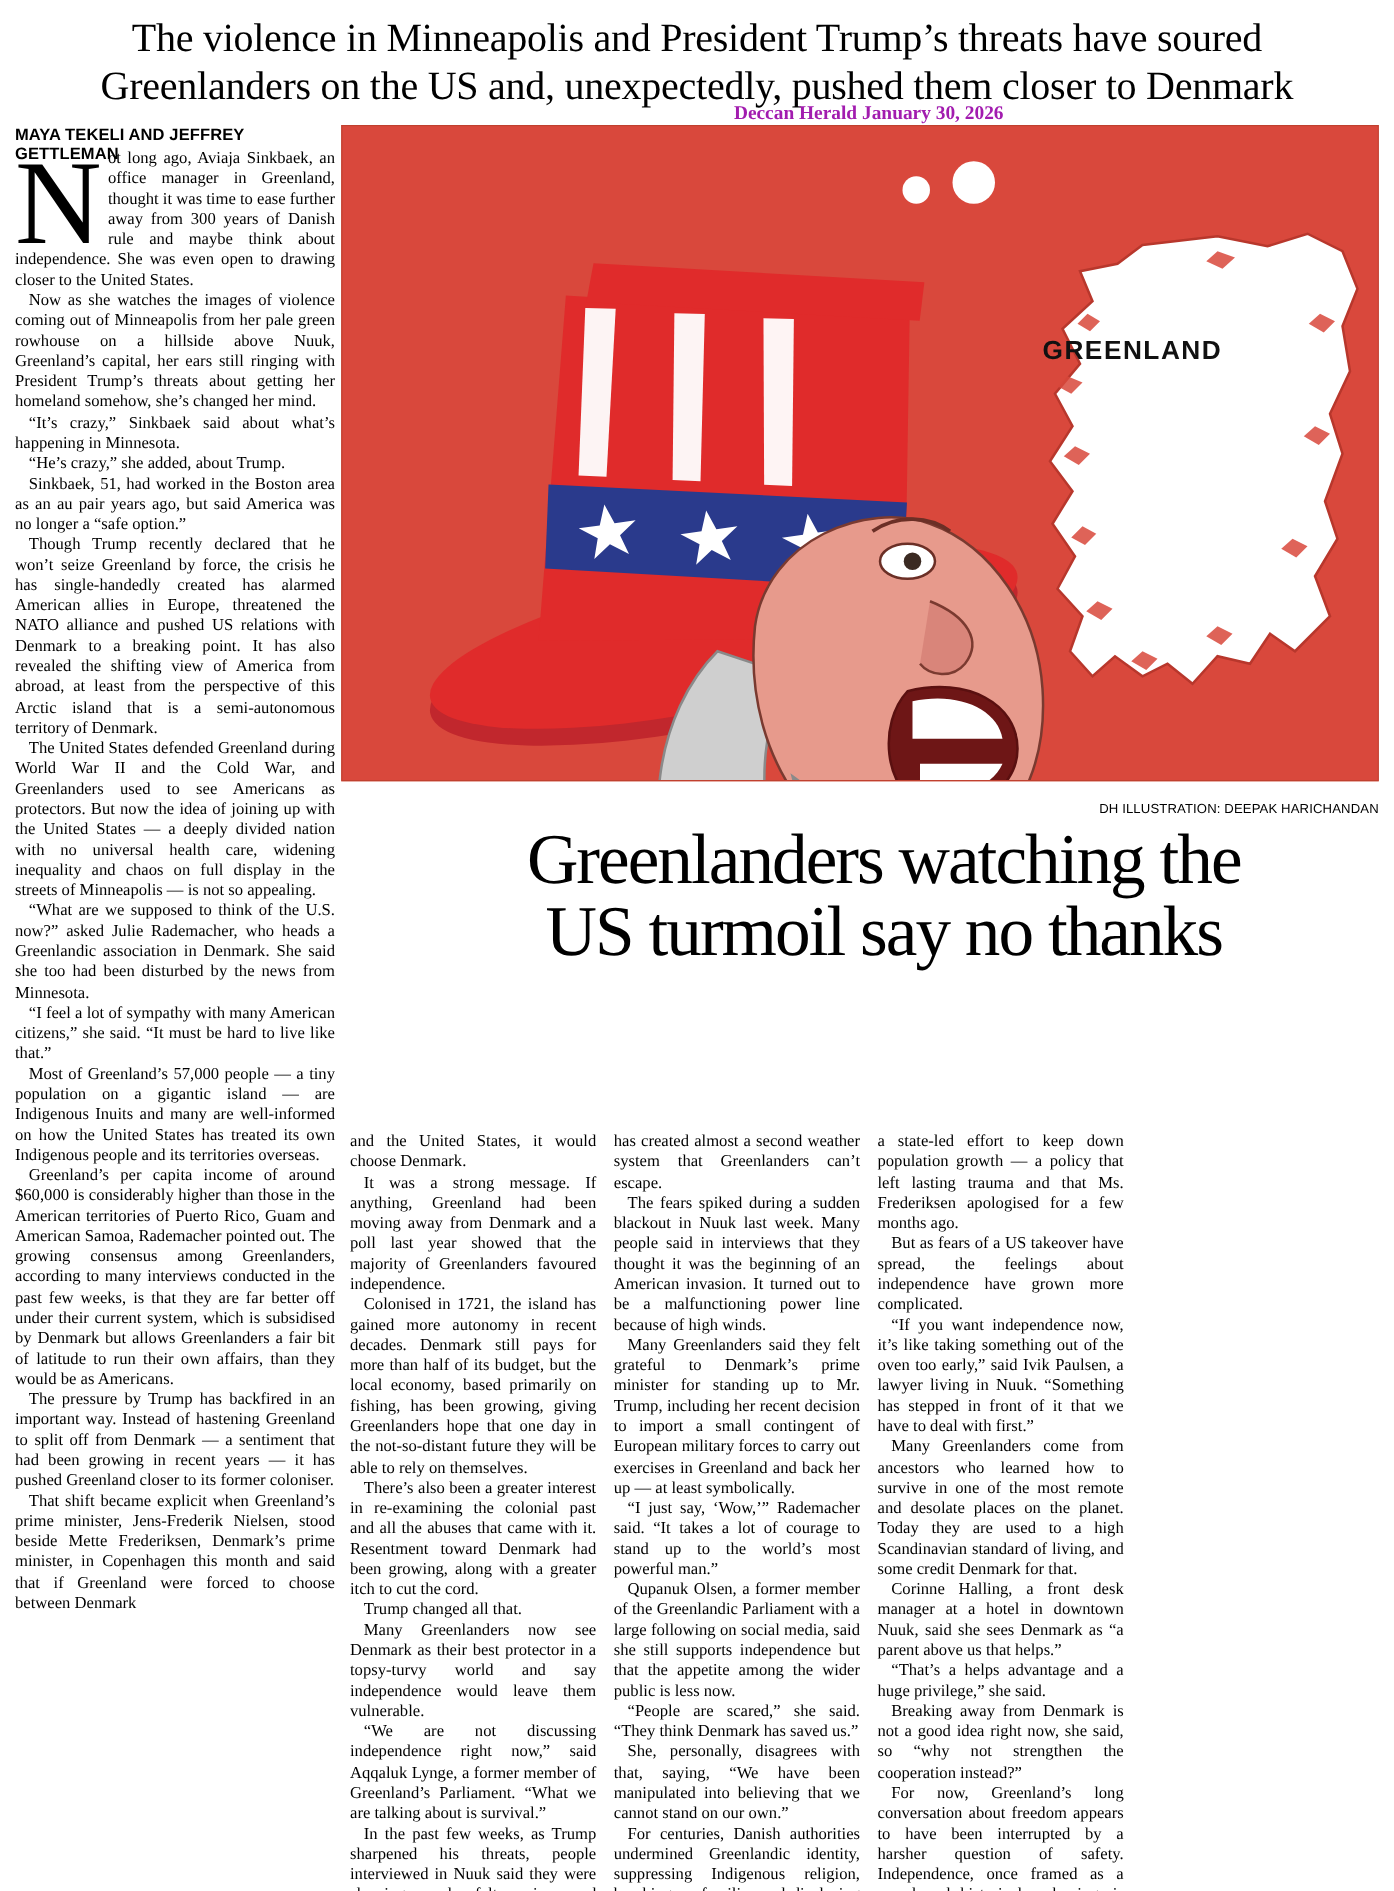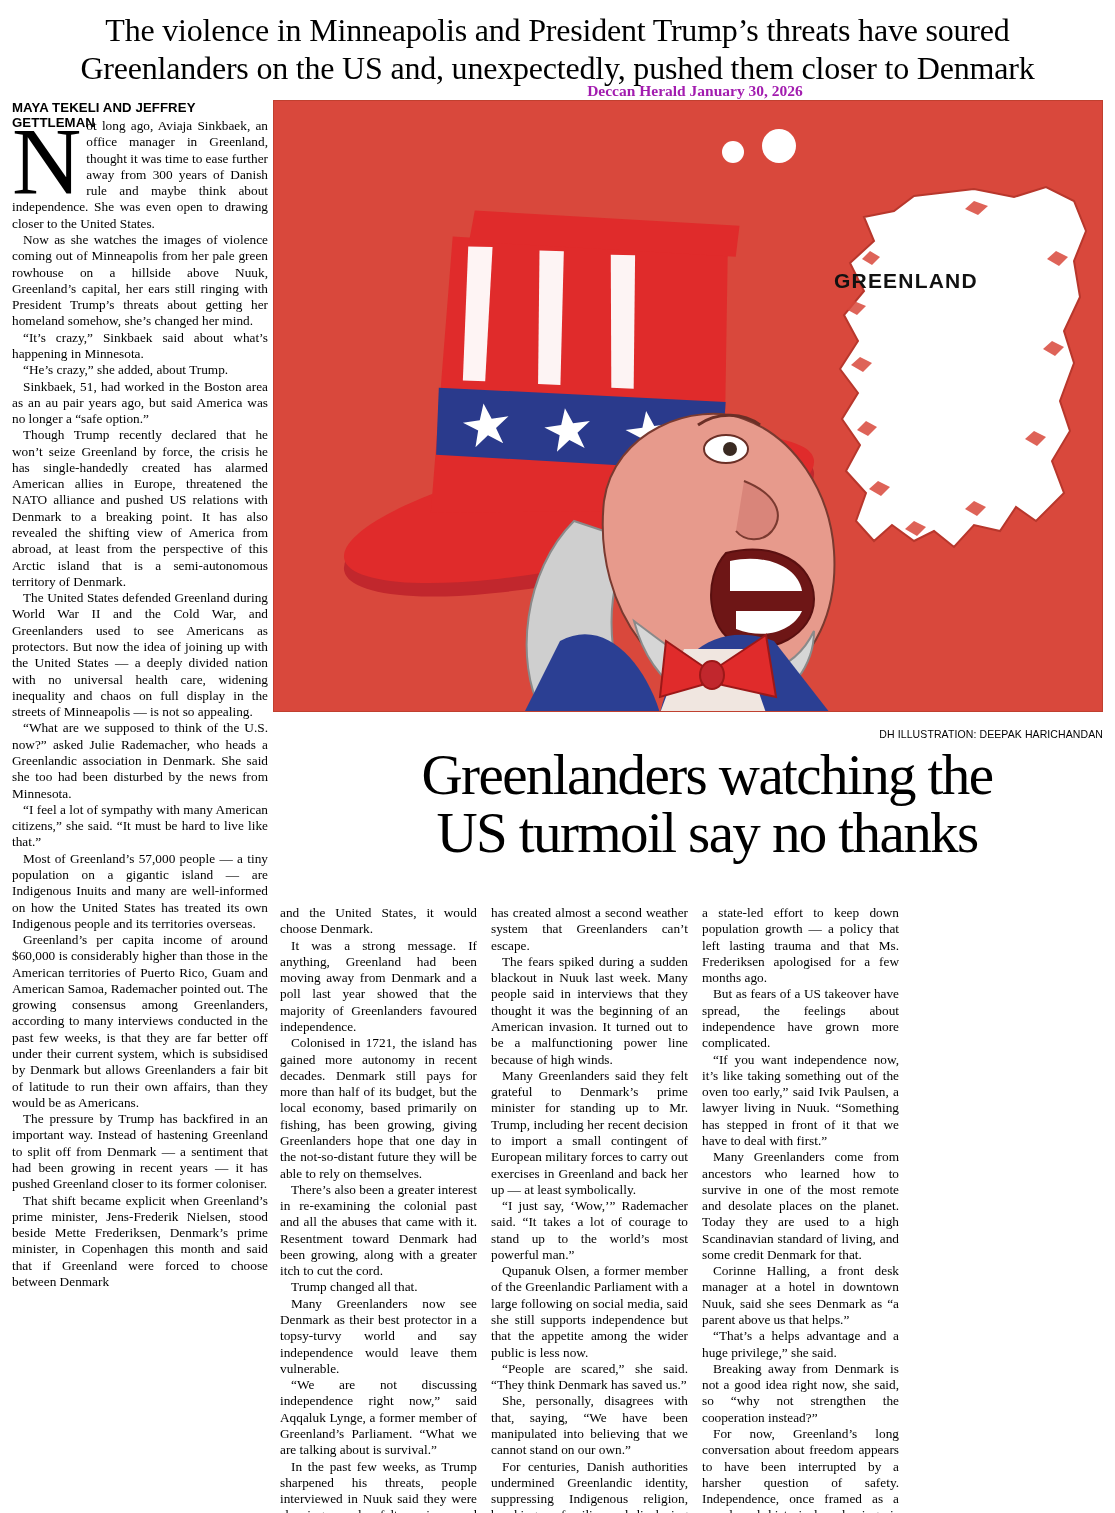--- a/index.html
+++ b/index.html
@@ -61,21 +61,21 @@
     letter-spacing: 0.1px;
     margin-bottom: 7px;
   }
 
   .art-wrap {
     width: 830px;
     position: relative;
   }
   .illustration {
     width: 830px;
-    height: 612px;
+    height: 525px;
     position: relative;
     overflow: hidden;
     background: #d94b3e;
     border: 1px solid #c0402f;
   }
   .credit {
     font-family: "Liberation Sans", sans-serif;
     font-size: 10.5px;
     text-align: right;
     margin-top: 16px;

